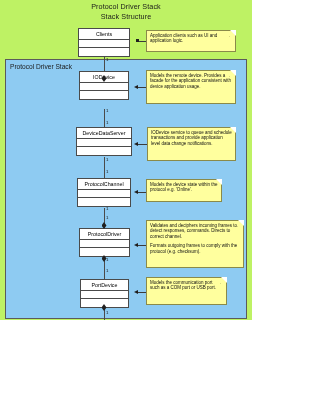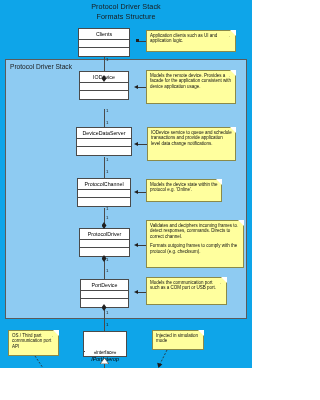--- a/index.html
+++ b/index.html
@@ -8,22 +8,22 @@
     padding: 0;
     background: #ffffff;
   }
   body {
     font-family: "Liberation Sans", sans-serif;
     -webkit-font-smoothing: antialiased;
   }
   #canvas {
     position: relative;
     width: 252px;
-    height: 368px;
-    background: #0ea5e9;
+    height: 320px;
+    background: #bef264;
     overflow: hidden;
   }
 
   
   .diagram-title {
     position: absolute;
     left: 0;
     top: 2px;
     width: 252px;
     text-align: center;
@@ -217,21 +217,21 @@
   }
   .dashleader svg { display: block; overflow: visible; }
 </style>
 </head>
 <body>
 
 <div id="canvas">
 
   <div class="diagram-title">
     <span>Protocol Driver Stack</span>
-    <span class="line2">Formats Structure</span>
+    <span class="line2">Stack Structure</span>
   </div>
 
   <div class="package-frame"></div>
   <div class="package-frame-label">Protocol Driver Stack</div>
 
   <div class="vline" style="left:104px; top:56px; height:21px;"></div>
   <div class="mult" style="left:106px; top:57px;">1</div>
   <div class="diamond" style="left:101.5px; top:75px;"></div>
 
   <div class="vline" style="left:104px; top:109px; height:22px;"></div>

